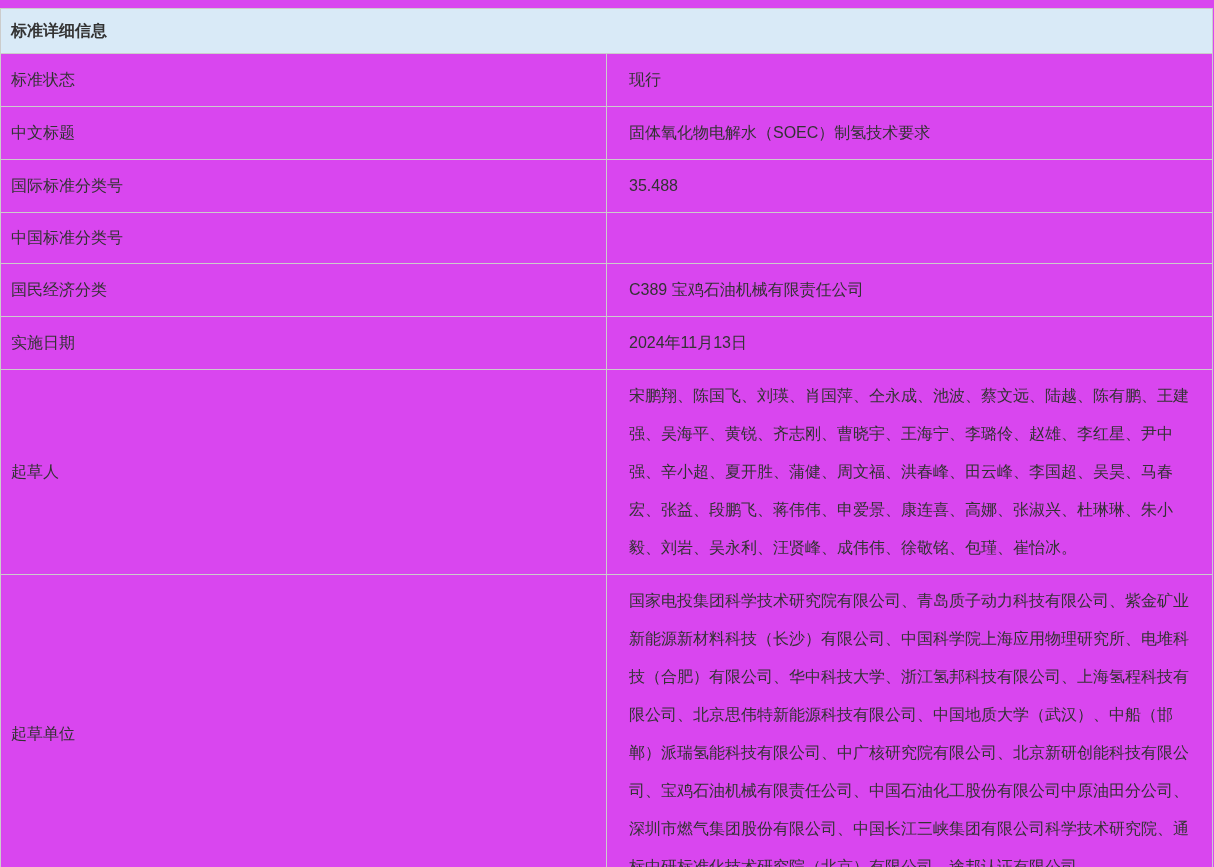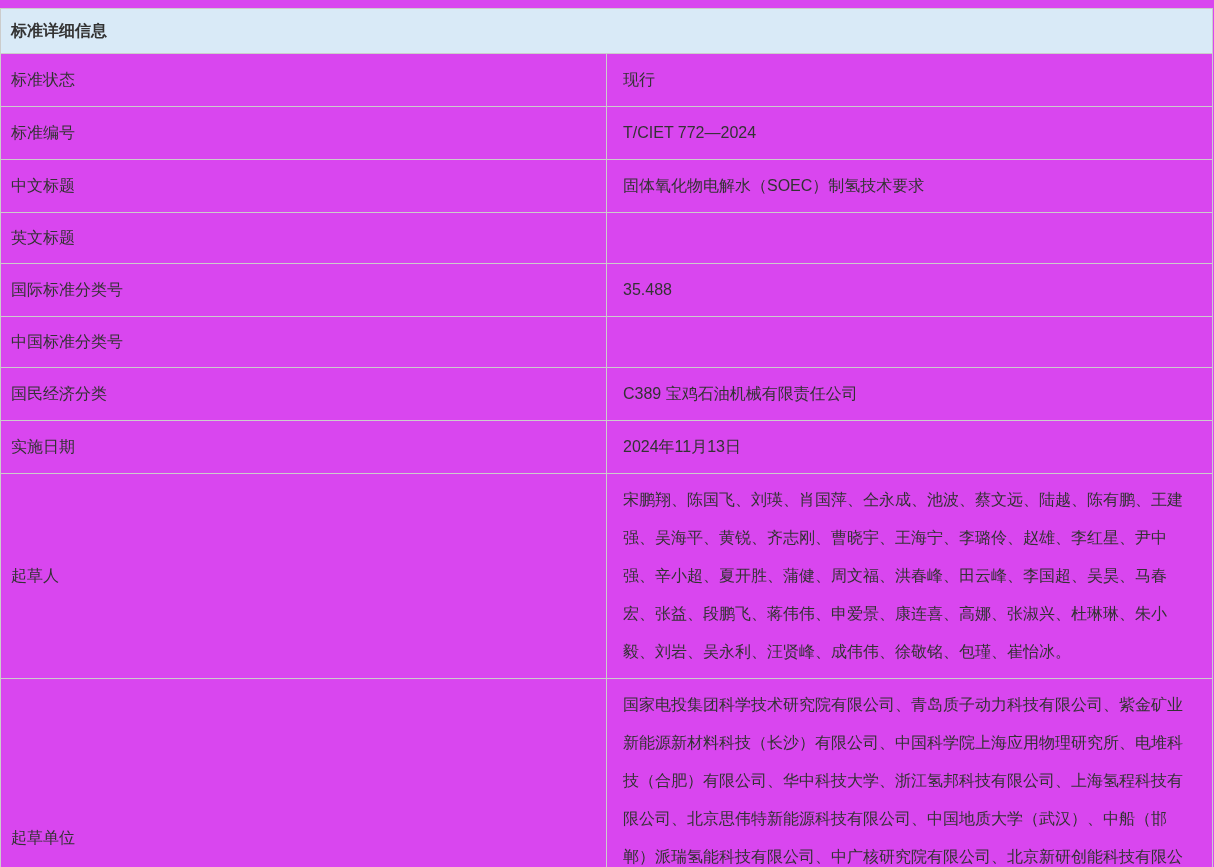--- a/index.html
+++ b/index.html
@@ -40,21 +40,21 @@
     line-height:44px;
   }
   td.label-cell{
     width:168px;
     padding:6px 10px;
     line-height:38px;
     white-space:nowrap;
     overflow:hidden;
   }
   td.value-cell{
-    padding:7px 16px;
+    padding:7px 22px;
     line-height:38px;
     word-break:break-all;
     margin-left:28px;
   }
 </style>
 </head>
 <body>
 
 <div class="page">
   <table class="std-table">
@@ -63,34 +63,26 @@
         <th class="table-header" colspan="2">标准详细信息</th>
       </tr>
     </thead>
     <tbody>
 
   <tr>
     <td class="label-cell">标准状态</td>
     <td class="value-cell">现行</td>
   </tr>
 
-  <tr>
-    <td class="label-cell">标准编号</td>
-    <td class="value-cell">T/CIET 772—2024</td>
-  </tr>
 
   <tr>
     <td class="label-cell">中文标题</td>
     <td class="value-cell">固体氧化物电解水（SOEC）制氢技术要求</td>
   </tr>
 
-  <tr>
-    <td class="label-cell">英文标题</td>
-    <td class="value-cell"></td>
-  </tr>
 
   <tr>
     <td class="label-cell">国际标准分类号</td>
     <td class="value-cell">35.488</td>
   </tr>
 
   <tr>
     <td class="label-cell">中国标准分类号</td>
     <td class="value-cell"></td>
   </tr>

